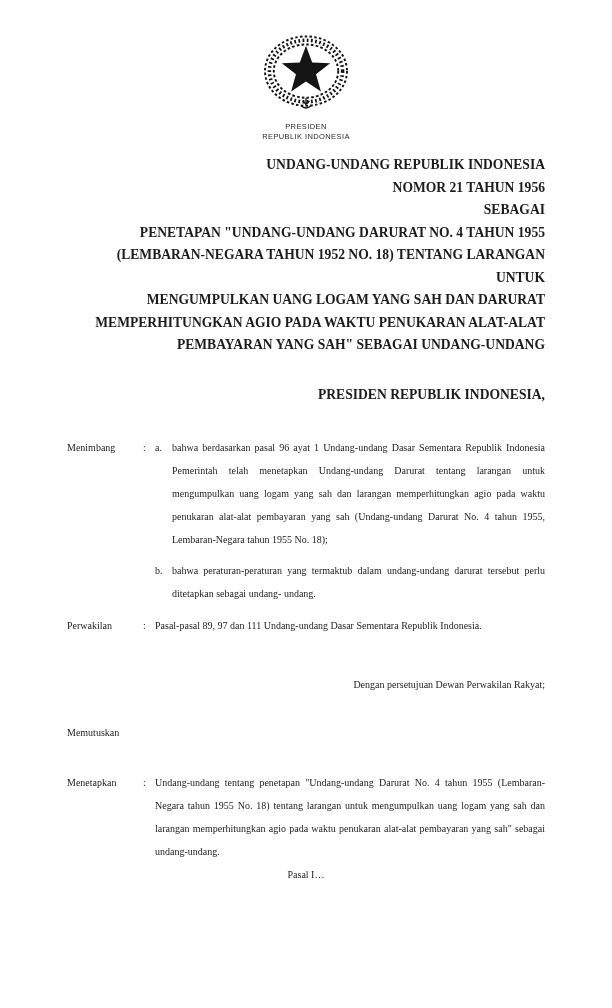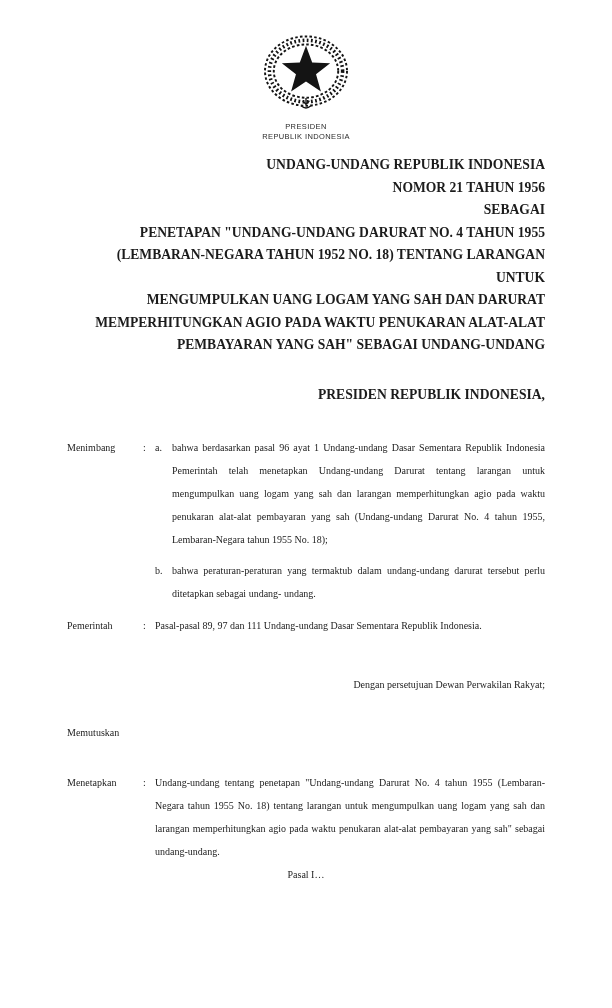--- a/index.html
+++ b/index.html
@@ -102,21 +102,21 @@
           <div class="item-text">bahwa berdasarkan pasal 96 ayat 1 Undang-undang Dasar Sementara Republik Indonesia Pemerintah telah menetapkan Undang-undang Darurat tentang larangan untuk mengumpulkan uang logam yang sah dan larangan memperhitungkan agio pada waktu penukaran alat-alat pembayaran yang sah (Undang-undang Darurat No. 4 tahun 1955, Lembaran-Negara tahun 1955 No. 18);</div>
         </div>
         <div class="consider-item">
           <div class="item-marker">b.</div>
           <div class="item-text">bahwa peraturan-peraturan yang termaktub dalam undang-undang darurat tersebut perlu ditetapkan sebagai undang- undang.</div>
         </div>
       </div>
     </div>
 
     <div class="clause clause-mengingat">
-      <div class="clause-label">Pemerintah</div>
+      <div class="clause-label">Perwakilan</div>
       <div class="clause-colon">:</div>
       <div class="clause-body">Pasal-pasal 89, 97 dan 111 Undang-undang Dasar Sementara Republik Indonesia.</div>
     </div>
 
     <div class="agreement-line">Dengan persetujuan Dewan Perwakilan Rakyat;</div>
 
     <div class="decision-heading">Memutuskan</div>
 
     <div class="clause clause-menetapkan">
       <div class="clause-label">Menetapkan</div>

